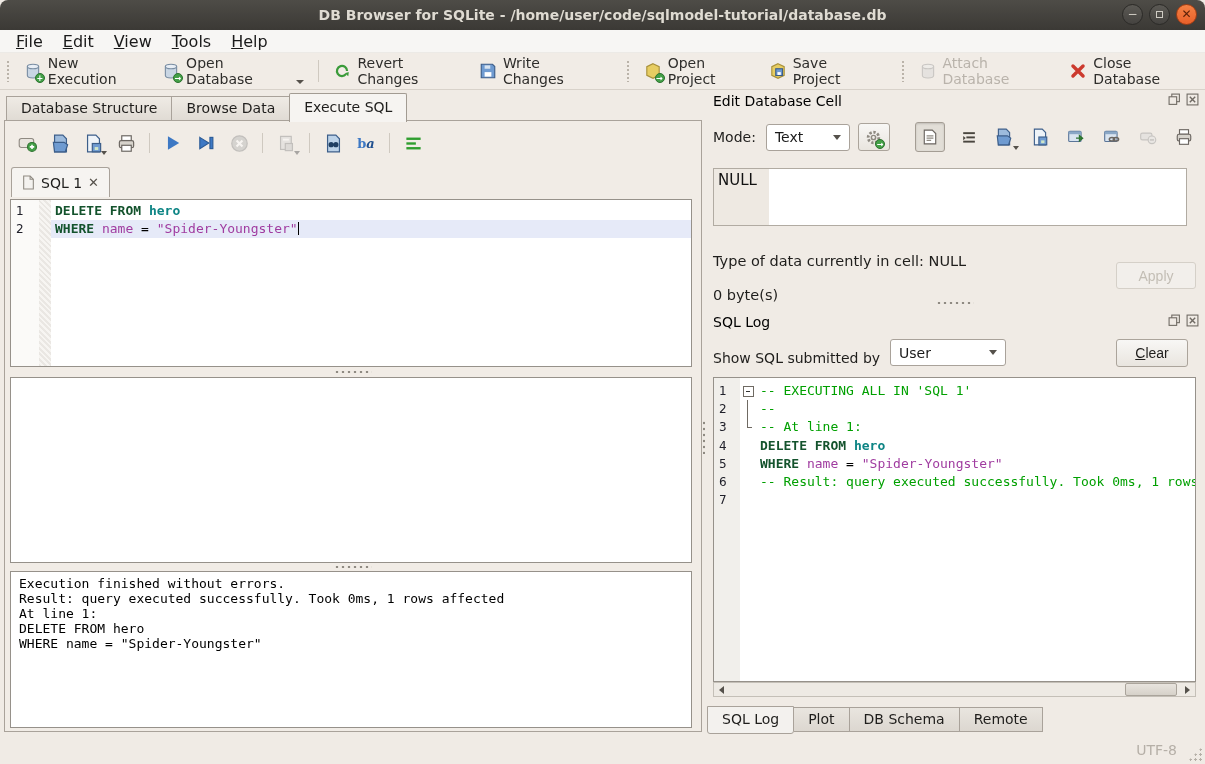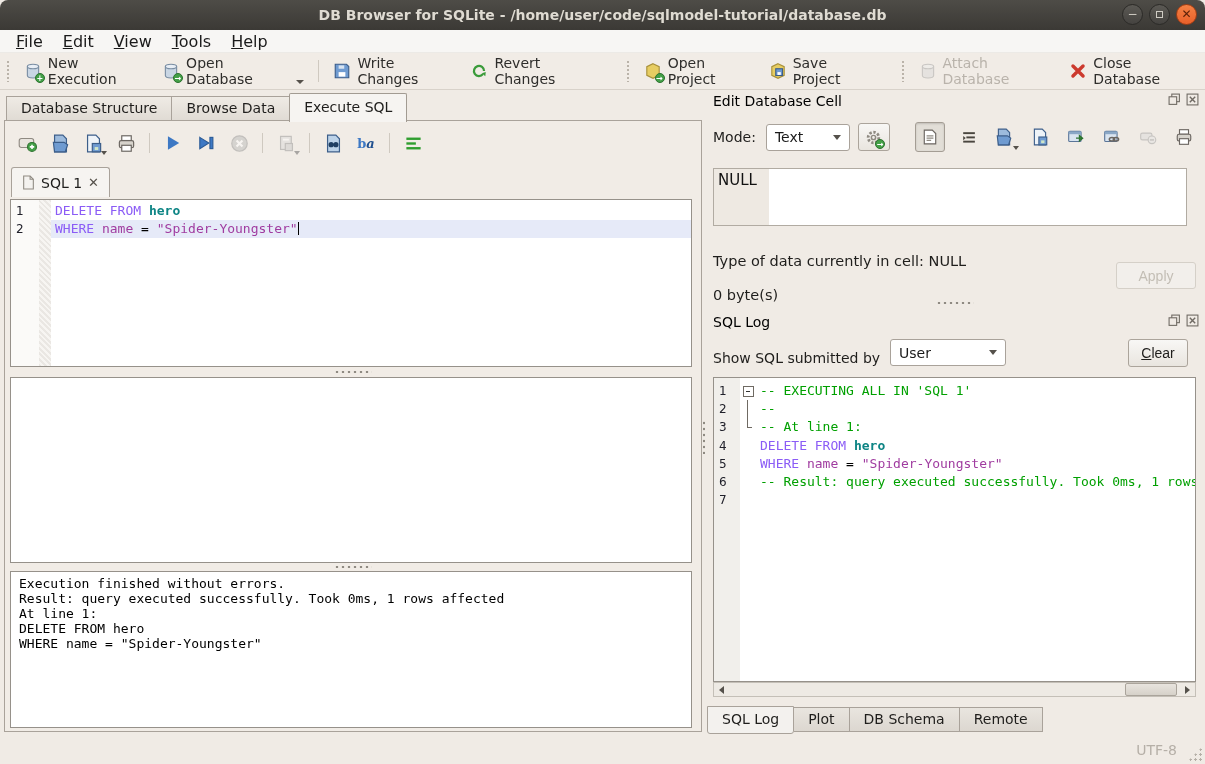--- a/index.html
+++ b/index.html
@@ -69,21 +69,21 @@
   .col-ln { position:absolute; left:0; top:0; bottom:0; width:28px; background:#fbfaf8; }
   .col-strip { position:absolute; left:28px; top:0; bottom:0; width:12px;
     background:repeating-linear-gradient(45deg,#eae7e3 0 2px,#f7f5f2 2px 4px); }
   .code-row { position:relative; display:flex; height:18px; line-height:18px;
     font-family:"DejaVu Sans Mono", monospace; font-size:13px; white-space:pre; }
   .code-row .ln { width:28px; flex:none; padding-left:5px; font-family:"DejaVu Sans",sans-serif; font-size:12px; color:#20202a; z-index:1; }
   .code-row .fold { width:12px; flex:none; position:relative; z-index:1; }
   .code-row .code { flex:1; padding-left:4px; overflow:hidden; z-index:1; }
   .code-row.current .code { background:#e6eaf8; }
   #sql-editor .code-row:first-child { margin-top:2px; }
-  .tk-keyword { color:#8b5cf6; font-weight:normal; }
+  .tk-keyword { color:#14532d; font-weight:bold; }
   .tk-table { color:#0e8585; font-weight:bold; }
   .tk-field { color:#a03ca0; }
   .tk-string { color:#a03ca0; }
   .tk-plain { color:#000; }
   .tk-comment { color:#00a000; }
   .caret { display:inline-block; width:1px; height:13px; background:#000; vertical-align:-2px; }
 
   .h-dots { position:absolute; left:50%; transform:translateX(-50%); width:38px; height:4px;
     background-image:radial-gradient(#8f8a82 35%, transparent 40%); background-size:6px 4px; }
   #results-pane { left:5px; top:256px; width:682px; height:186px; }
@@ -114,21 +114,21 @@
 
   .typeinfo { position:absolute; left:8px; top:163px; font-size:14.5px; color:#1f1e1c; }
   .bytesinfo { position:absolute; left:8px; top:197px; font-size:14.5px; color:#1f1e1c; }
   .btn { font-size:14px; border:1px solid #aba49b; border-radius:3px; background:linear-gradient(#f8f7f5,#e9e5df); color:#1f1e1c; }
   #apply-btn { position:absolute; left:411px; top:172px; width:80px; height:27px; color:#c3beb5; border-color:#d5d0c8; background:#f2efeb; }
   .dots-mid { top:211px; }
 
   .log-header { position:absolute; left:0; top:221px; width:100%; }
   .filter-row { position:absolute; left:8px; top:249px; right:8px; display:flex; align-items:flex-end; }
   #log-filter { width:116px; margin-left:10px; }
-  #clear-btn { position:absolute; right:9px; top:0; width:60px; height:28px;margin-left:36px; }
+  #clear-btn { position:absolute; right:9px; top:0; width:72px; height:28px;margin-left:36px; }
   #clear-btn::first-letter { text-decoration:underline; }
 
   #log-box { left:8px; top:287px; width:483px; height:305px; }
   #log-box .col-ln { width:26px; background:#f1efeb; }
   #log-box .col-fold { position:absolute; left:26px; top:0; bottom:0; width:16px; background:#fff; }
   #log-box .code-row .ln { width:26px; }
   #log-box .code-row .fold { width:16px; }
   #log-box .code-row { height:18.2px; line-height:18.2px; }
   #log-box .code-row:first-child { margin-top:4px; }
   .fold.start::before { content:''; position:absolute; left:3px; top:4px; width:9px; height:9px; border:1px solid #6f6a63; background:#fff; }
@@ -200,33 +200,33 @@
             <ellipse cx="8" cy="4" rx="5" ry="2" fill="#e8eef5" stroke="#7a8ea3"></ellipse>
           </svg>
         <span class="badge green">→</span></span>
       <span>Open Database</span>
       <span class="caret-down"></span>
     </div>
     <div class="tsep"></div>
     <div class="tbtn">
       <span class="icon-wrap">
         <svg width="18" height="18" viewBox="0 0 16 16">
+            <path d="M12.5 8a4.5 4.5 0 1 0-1 2.8" fill="none" stroke="#3a9b3a" stroke-width="2"></path>
+            <path d="M13.6 12.6l.4-3.8-3.5 1.2z" fill="#3a9b3a"></path>
+          </svg></span>
+      <span>Revert Changes</span>
+    </div>
+    <div class="tbtn">
+      <span class="icon-wrap">
+        <svg width="18" height="18" viewBox="0 0 16 16">
             <path d="M2 2h10l2 2v10H2z" fill="#6f9bd1" stroke="#3c5e8a"></path>
             <rect x="5" y="9" width="6" height="4" fill="#fff"></rect>
             <rect x="5" y="3" width="5" height="3" fill="#d8e4f1"></rect>
           </svg></span>
       <span>Write Changes</span>
-    </div>
-    <div class="tbtn">
-      <span class="icon-wrap">
-        <svg width="18" height="18" viewBox="0 0 16 16">
-            <path d="M12.5 8a4.5 4.5 0 1 0-1 2.8" fill="none" stroke="#3a9b3a" stroke-width="2"></path>
-            <path d="M13.6 12.6l.4-3.8-3.5 1.2z" fill="#3a9b3a"></path>
-          </svg></span>
-      <span>Revert Changes</span>
     </div>
     <div class="grip" style="margin-left:18px"></div>
     <div class="tbtn">
       <span class="icon-wrap">
         <svg width="18" height="18" viewBox="0 0 16 16">
             <path d="M8 1.5l5.5 2.7v7.6L8 14.5l-5.5-2.7V4.2z" fill="#e7cd62" stroke="#a8903a"></path>
           </svg>
         <span class="badge green">→</span></span>
       <span>Open Project</span>
     </div>

